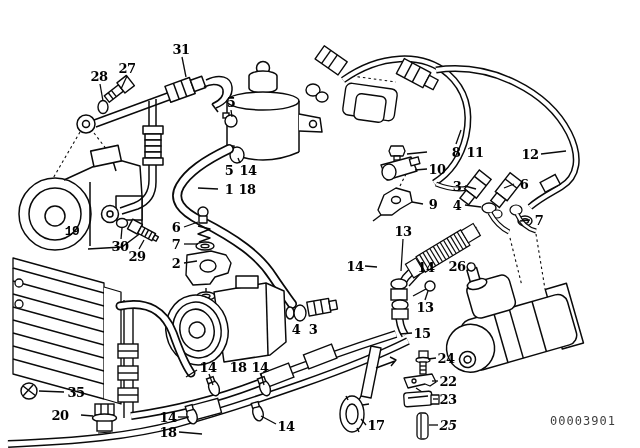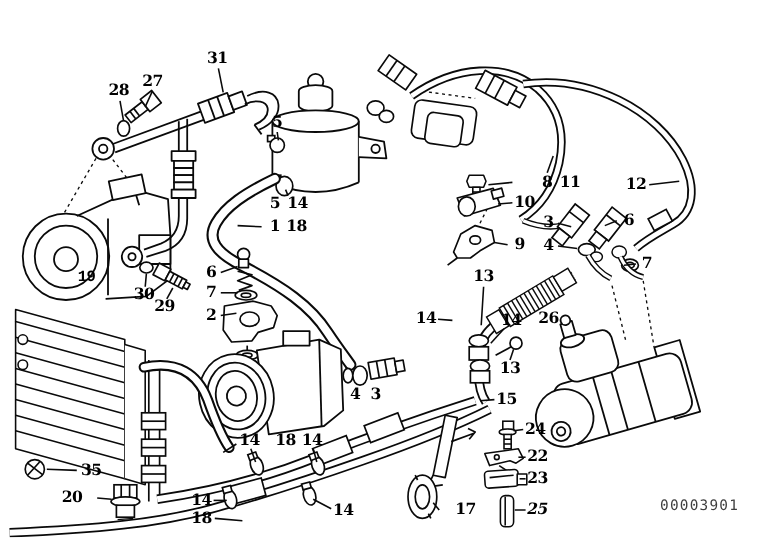--- a/index.html
+++ b/index.html
@@ -450,21 +450,21 @@
 <span class="callout" style="left: 425px; top: 307px;">13</span>
 <span class="callout" style="left: 422px; top: 333px;">15</span>
 <span class="callout" style="left: 296px; top: 329px;">4</span>
 <span class="callout" style="left: 313px; top: 329px;">3</span>
 <span class="callout" style="left: 208px; top: 367px;">14</span>
 <span class="callout" style="left: 238px; top: 367px;">18</span>
 <span class="callout" style="left: 260px; top: 367px;">14</span>
 <span class="callout" style="left: 168px; top: 417px;">14</span>
 <span class="callout" style="left: 168px; top: 432px;">18</span>
 <span class="callout" style="left: 286px; top: 426px;">14</span>
-<span class="callout" style="left: 388px; top: 425px;">17</span>
+<span class="callout" style="left: 376px; top: 425px;">17</span>
 <span class="callout" style="left: 446px; top: 358px;">24</span>
 <span class="callout" style="left: 448px; top: 381px;">22</span>
 <span class="callout" style="left: 448px; top: 399px;">23</span>
 <span class="callout" style="left: 448px; top: 425px; font-style: italic;">25</span>
 <span class="callout" style="left: 76px; top: 392px;">35</span>
 <span class="callout" style="left: 60px; top: 415px;">20</span>
 
 <span class="watermark" style="left:583px;top:421px">00003901</span>
 
 </div>

